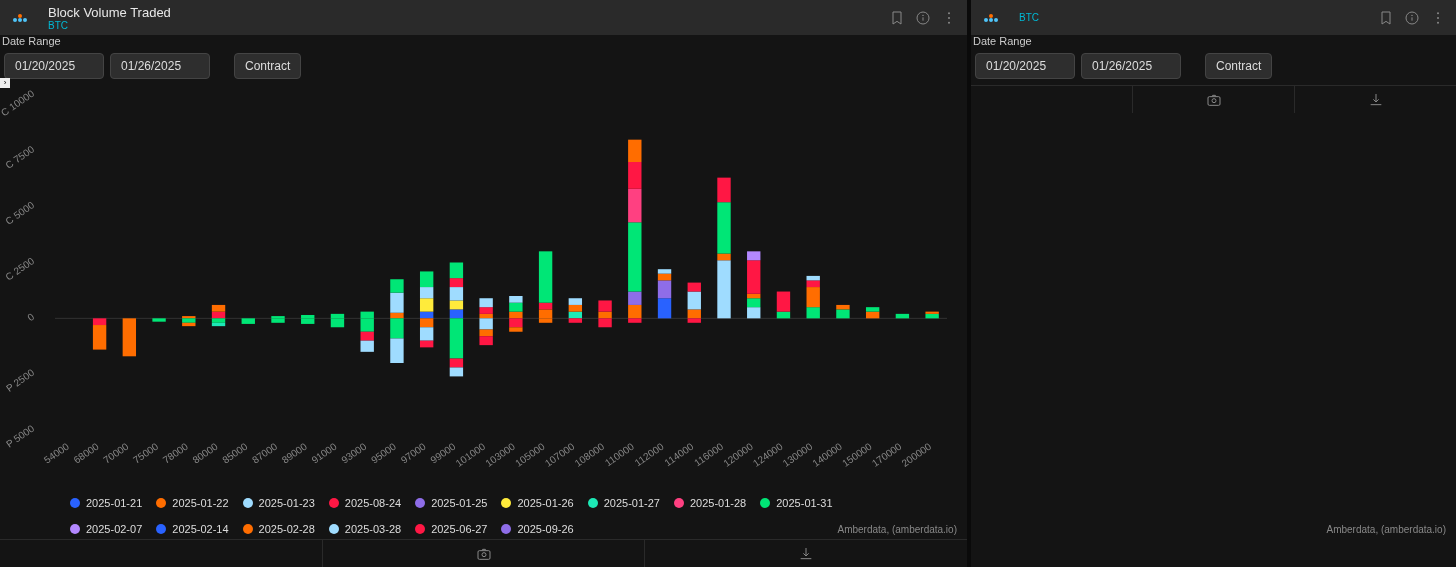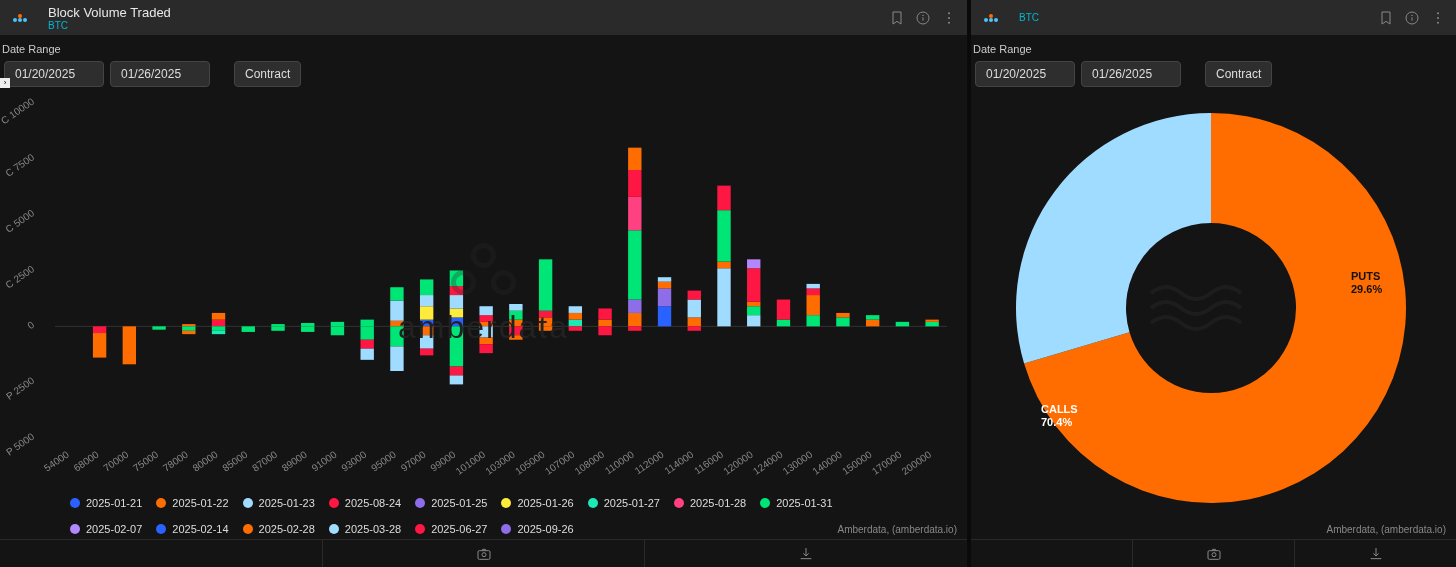--- a/index.html
+++ b/index.html
@@ -37,21 +37,21 @@
 .logo-dot { width: 4px; height: 4px; border-radius: 50%; }
 .title-block { flex: 1; }
 .title { color: #e8e8e8; font-size: 13px; }
 .subtitle { color: #00b8d4; font-size: 10px; }
 .hdr-actions { display: flex; gap: 10px; align-items: center; }
 .icon { width: 16px; height: 16px; stroke: #888; fill: none; stroke-width: 1.5; cursor: pointer; }
 .controls-row {
   display: flex; align-items: flex-end; gap: 6px;
   padding: 6px 4px;
 }
-.controls-label { color: #ccc; font-size: 11px; padding: 8px 0 0 2px; }
+.controls-label { color: #ccc; font-size: 11px; padding: 0 0 0 2px; }
 .date-input, .contract-btn {
   background: #2e2e2e;
   border: 1px solid #444;
   color: #ddd;
   border-radius: 4px;
   padding: 4px 10px;
   font-size: 12px;
   height: 26px;
 }
 .contract-btn { margin-left: 18px; cursor: pointer; }
@@ -153,28 +153,20 @@
   <div class="controls-label">Date Range</div>
   <div class="controls-row">
     <input class="date-input" style="width: 100px;" value="01/20/2025">
     <input class="date-input" style="width: 100px;" value="01/26/2025">
     <button class="contract-btn">Contract</button>
   </div>
 
   <div class="expand-handle">›</div>
 
   <div class="chart-body">
-    <div class="watermark">
-      <svg width="120" height="60" viewBox="0 0 120 60">
-          <circle cx="60" cy="15" r="10" fill="none" stroke="#2a2a2a" stroke-width="5"></circle>
-          <circle cx="40" cy="42" r="10" fill="none" stroke="#2a2a2a" stroke-width="5"></circle>
-          <circle cx="80" cy="42" r="10" fill="none" stroke="#2a2a2a" stroke-width="5"></circle>
-        </svg>
-      <div>amberdata</div>
-    </div>
     <svg id="bar-svg" width="967" height="395">
         <text class="tick-label" x="35" y="345" text-anchor="end" transform="rotate(-35 35 345)">P 5000</text>
         <text class="tick-label" x="35" y="289.1666666666667" text-anchor="end" transform="rotate(-35 35 289.1666666666667)">P 2500</text>
         <text class="tick-label" x="35" y="233.33333333333337" text-anchor="end" transform="rotate(-35 35 233.33333333333337)">0</text>
         <text class="tick-label" x="35" y="177.5" text-anchor="end" transform="rotate(-35 35 177.5)">C 2500</text>
         <text class="tick-label" x="35" y="121.66666666666669" text-anchor="end" transform="rotate(-35 35 121.66666666666669)">C 5000</text>
         <text class="tick-label" x="35" y="65.83333333333331" text-anchor="end" transform="rotate(-35 35 65.83333333333331)">C 7500</text>
         <text class="tick-label" x="35" y="10" text-anchor="end" transform="rotate(-35 35 10)">C 10000</text>
         <line x1="55" y1="233.33333333333337" x2="947" y2="233.33333333333337" stroke="#333"></line>
         <text class="tick-label" x="69.86666666666667" y="363" text-anchor="end" transform="rotate(-35 69.86666666666667 363)">54000</text>
@@ -423,35 +415,20 @@
         </svg>
     </div>
   </div>
   <div class="controls-label">Date Range</div>
   <div class="controls-row">
     <input class="date-input" style="width: 100px;" value="01/20/2025">
     <input class="date-input" style="width: 100px;" value="01/26/2025">
     <button class="contract-btn">Contract</button>
   </div>
 
-  <div class="chart-body">
-    <svg id="donut-svg" width="485" height="430">
-        <g opacity="0.15" stroke="#555" fill="none" stroke-width="4">
-          <path d="M180 200 q15 -12 30 0 t30 0 t30 0"></path>
-          <path d="M180 215 q15 -12 30 0 t30 0 t30 0"></path>
-          <path d="M180 230 q15 -12 30 0 t30 0 t30 0"></path>
-        </g>
-        <path d="M240 20 A195 195 0 1 1 53.088251141611664 270.57875618164525 L158.52564793352303 239.22663730994793 A85 85 0 1 0 240 130 Z" fill="#ff6d00"></path>
-        <path d="M53.088251141611664 270.57875618164525 A195 195 0 0 1 240.00000000000014 20 L240.00000000000006 130 A85 85 0 0 0 158.52564793352303 239.22663730994793 Z" fill="#9fdcff"></path>
-        <text class="donut-label donut-label-dark" x="380" y="187">PUTS</text>
-        <text class="donut-label donut-label-dark" x="380" y="200">29.6%</text>
-        <text class="donut-label" x="70" y="320">CALLS</text>
-        <text class="donut-label" x="70" y="333">70.4%</text>
-      </svg>
-  </div>
   <div class="attribution" style="bottom:32px">Amberdata, (amberdata.io)</div>
 
   <div class="footer-bar">
     <div class="footer-cell"></div>
     <div class="footer-cell">
       <svg class="icon" viewBox="0 0 24 24">
           <rect x="3" y="7" width="18" height="13" rx="2"></rect>
           <circle cx="12" cy="13" r="3"></circle>
           <path d="M9 7l1-2h4l1 2"></path>
         </svg>

